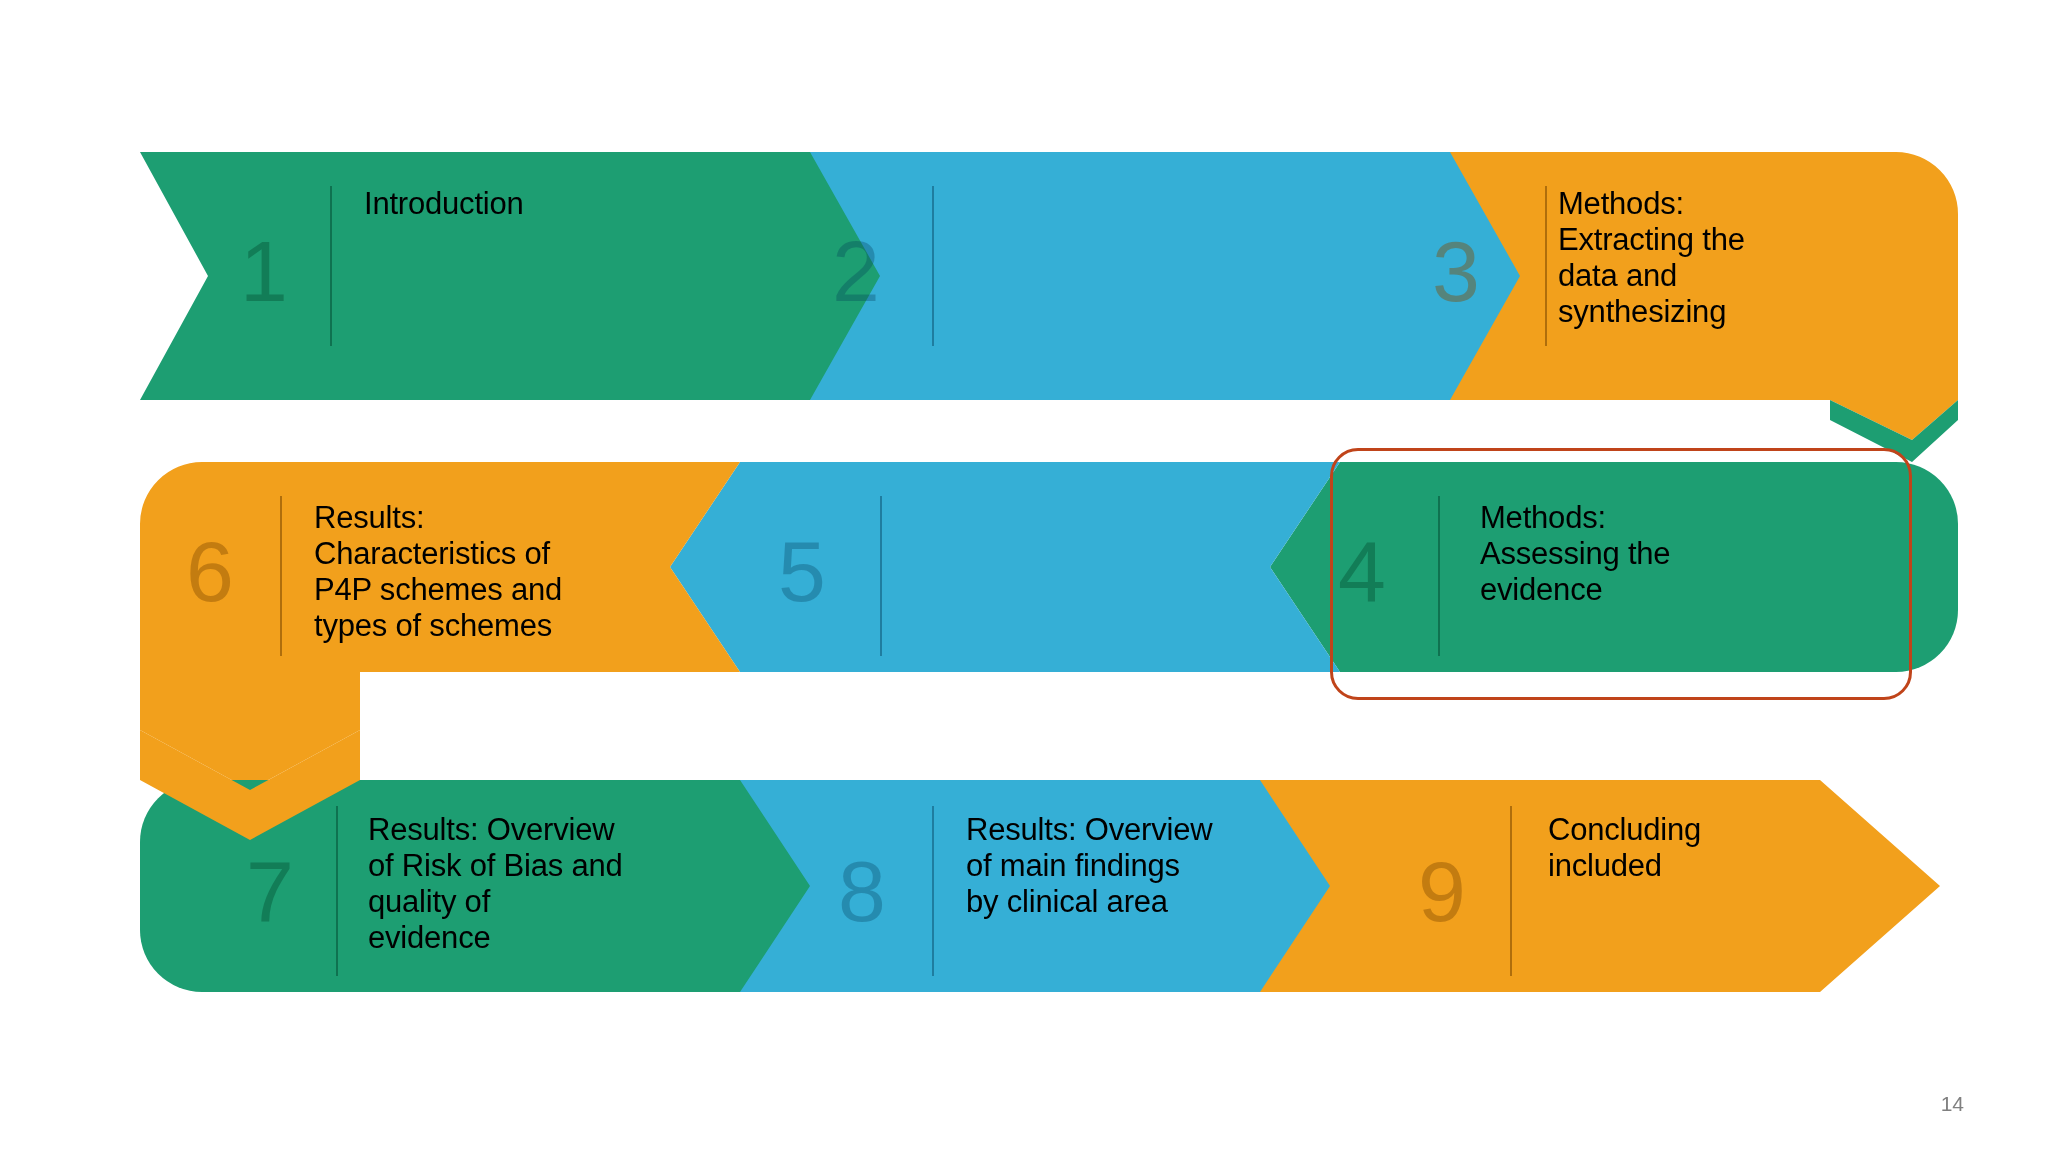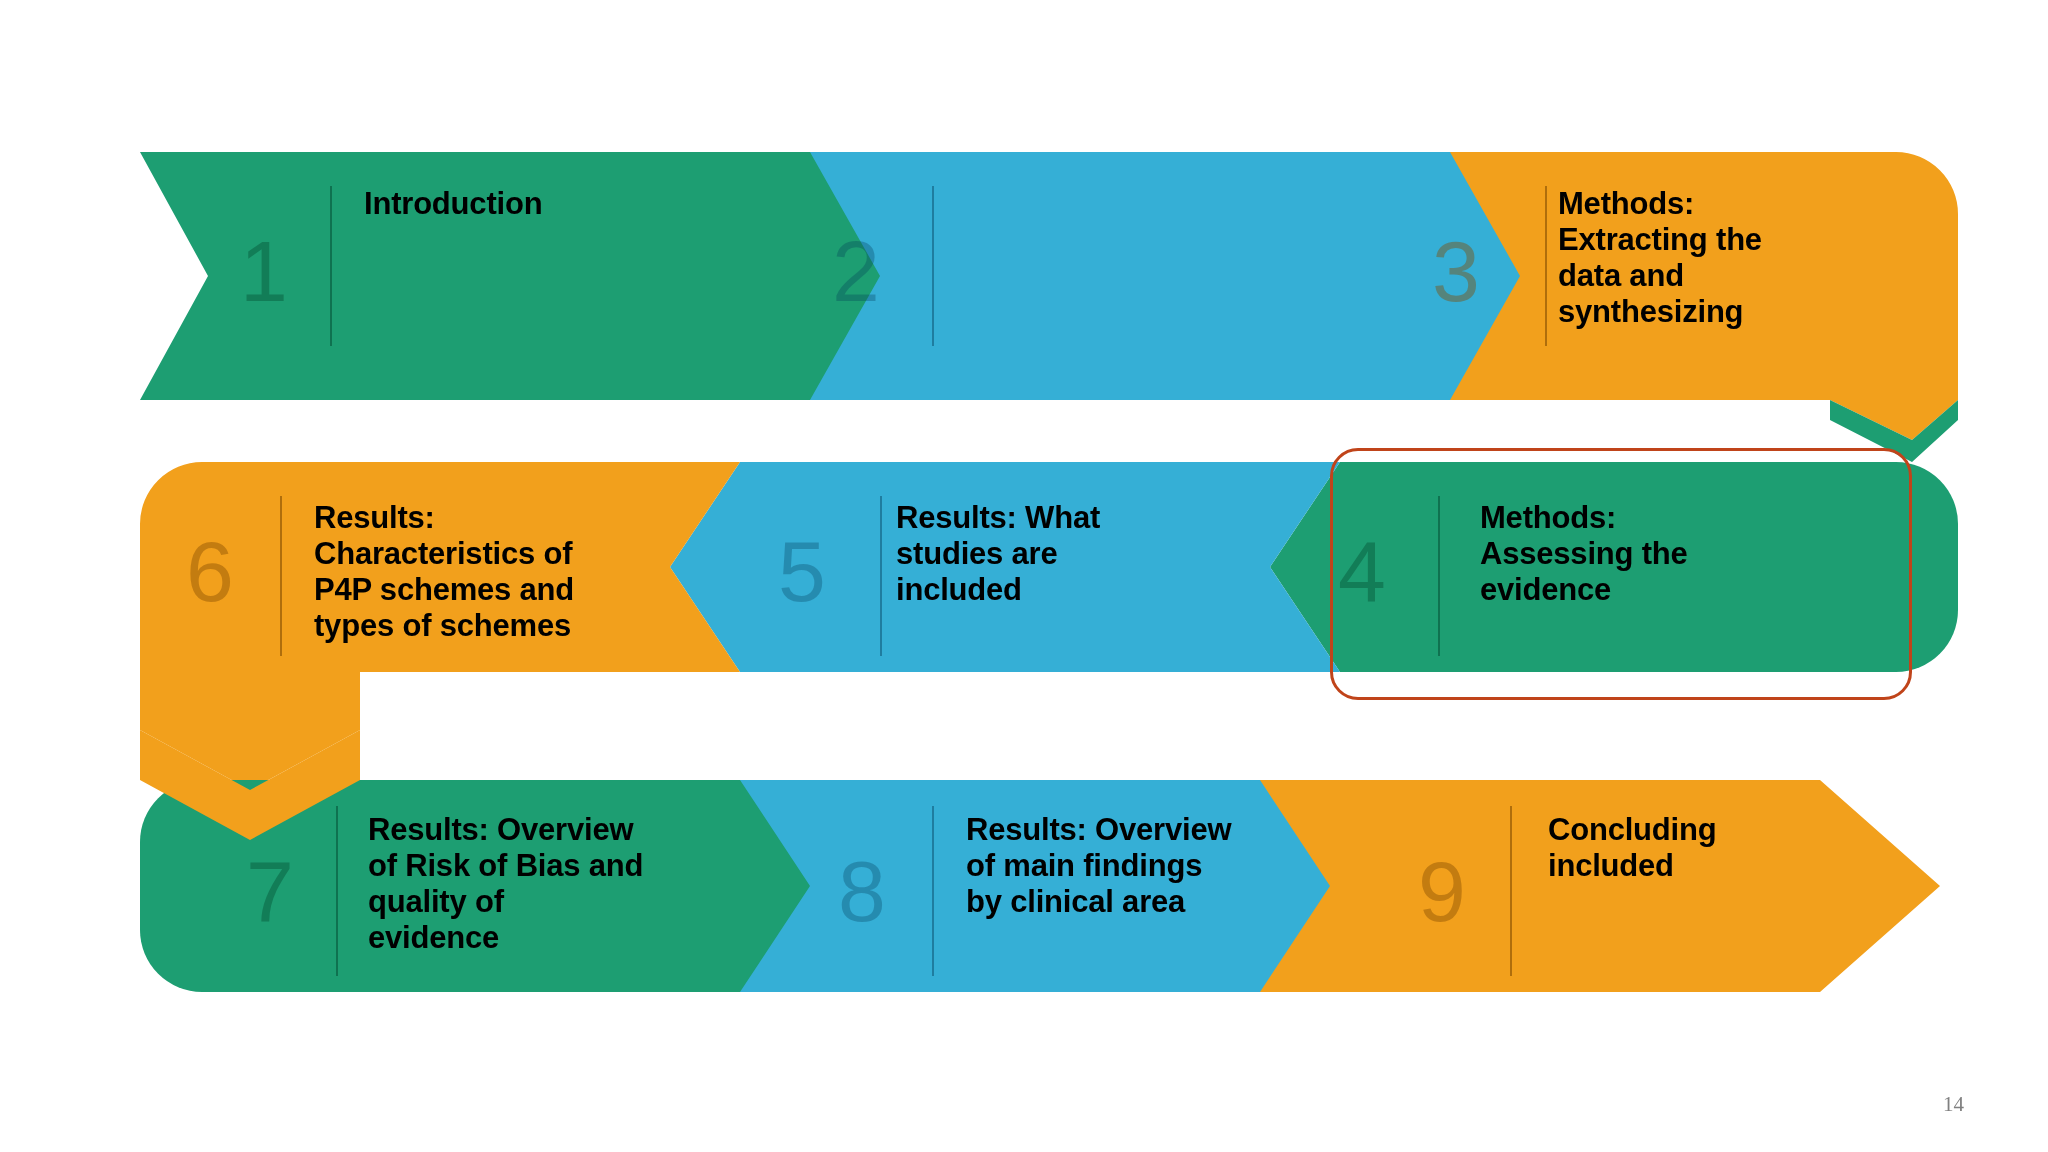--- a/index.html
+++ b/index.html
@@ -33,21 +33,21 @@
 
   
   .step-label {
     position: absolute;
     color: #000000;
     font-family: "Liberation Sans", sans-serif;
     font-size: 31px;
     line-height: 1.16;
     letter-spacing: -0.2px;
     white-space: pre-line;
-    font-weight: 700;
+    font-weight: 400;
   }
 
   .step-number {
     position: absolute;
     font-family: "Liberation Sans", sans-serif;
     font-size: 86px;
     font-weight: 400;
     line-height: 1;
     user-select: none;
   }
@@ -61,21 +61,21 @@
     width: 2px;
   }
   .div-green  { background: rgba(0, 60, 40, 0.45); }
   .div-blue   { background: rgba(0, 50, 80, 0.40); }
   .div-orange { background: rgba(120, 70, 0, 0.55); }
 
   .page-number {
     position: absolute;
     right: 84px;
     top: 1092px;
-    font-family: Liberation Serif, serif;
+    font-family: Liberation Sans, sans-serif;
     font-size: 21px;
     color: #808080;
   }
 
   .highlight-box {
     position: absolute;
     border: 3px solid #c0441a;
     border-radius: 28px;
     box-sizing: border-box;
     background: transparent;
@@ -198,23 +198,20 @@
   <div class="step-label" style="left:1558px; top:186px; width:300px;">Methods:
 Extracting the
 data and
 synthesizing</div>
 
   <div class="step-label" style="left:314px;  top:500px; width:340px;">Results:
 Characteristics of
 P4P schemes and
 types of schemes</div>
 
-  <div class="step-label" style="left:896px;  top:500px; width:320px;">Results: What
-studies are
-included</div>
 
   <div class="step-label" style="left:1480px; top:500px; width:330px;">Methods:
 Assessing the
 evidence</div>
 
   <div class="step-label" style="left:368px;  top:812px; width:345px;">Results: Overview
 of Risk of Bias and
 quality of
 evidence</div>
 

